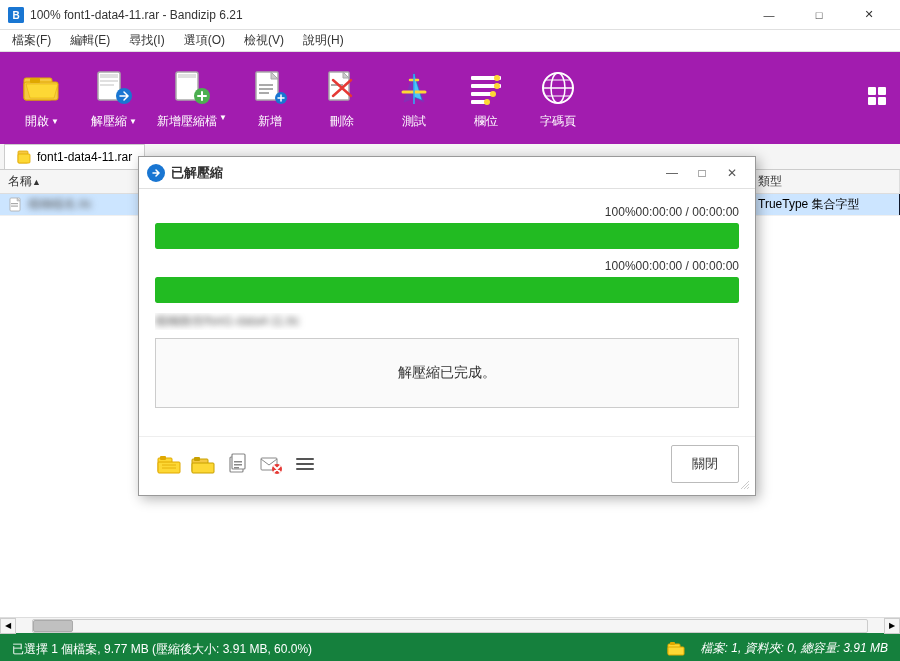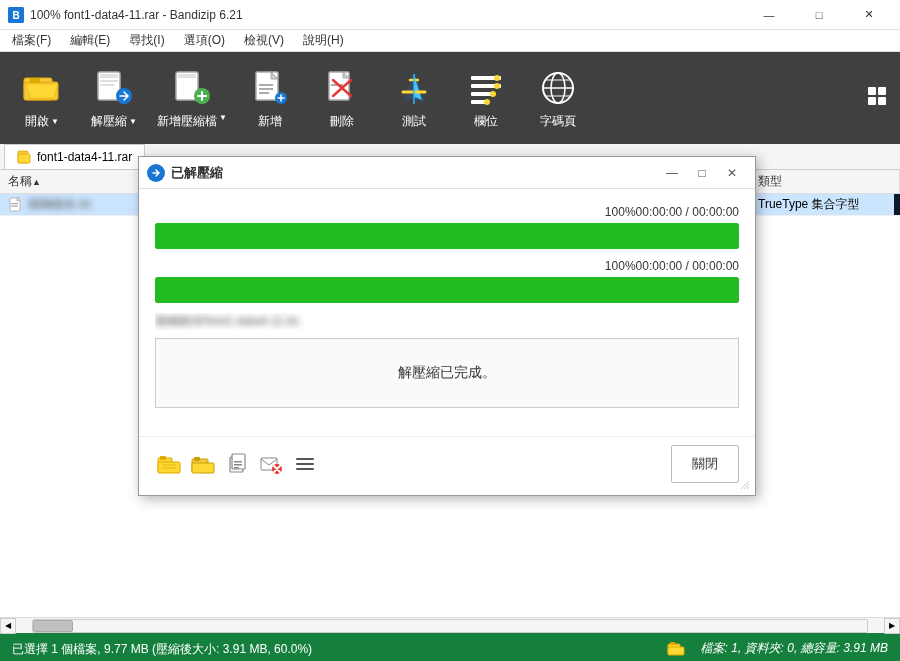--- a/index.html
+++ b/index.html
@@ -72,21 +72,21 @@
     .menu-item {
       padding: 2px 8px;
       cursor: pointer;
       height: 100%;
       display: flex;
       align-items: center;
     }
 
     
     .toolbar {
-      background: #404040;
+      background: #a21caf;
       height: 92px;
       display: flex;
       align-items: center;
       padding: 0 8px;
       gap: 4px;
     }
     .toolbar-btn {
       display: flex;
       flex-direction: column;
       align-items: center;
@@ -188,21 +188,21 @@
     .table-row {
       height: 22px;
       display: flex;
       align-items: center;
       border-bottom: 1px solid #f0f0f0;
       font-size: 12px;
     }
     .table-row.selected { background: #cce5ff; }
     .table-cell {
       padding: 0 8px;
-      border-right: 6px solid #0f172a;
+      border-right: 1px solid #0f172a;
       height: 100%;
       display: flex;
       align-items: center;
       overflow: hidden;
       white-space: nowrap;
     }
 
     
     .h-scroll {
       height: 16px;

